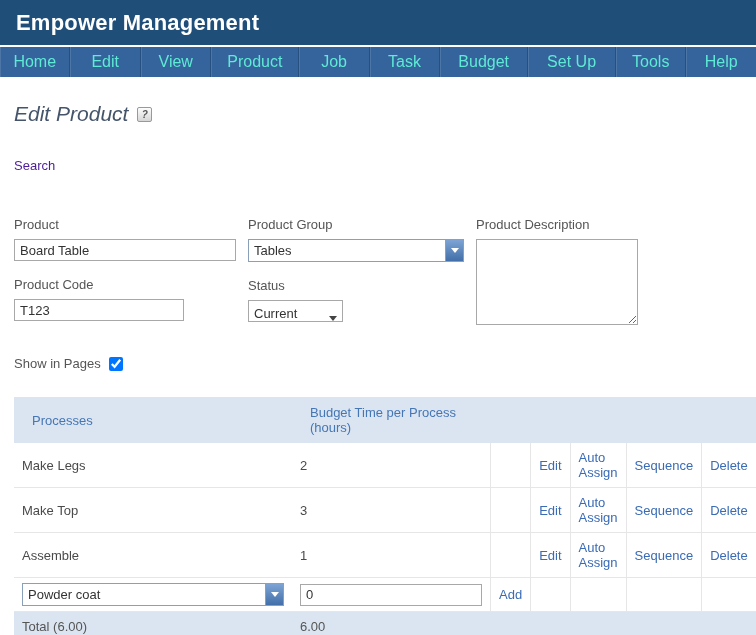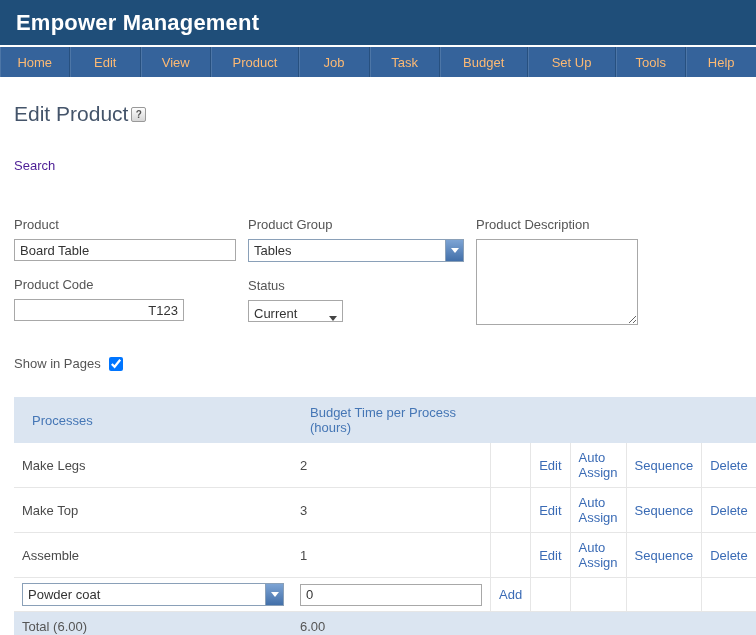--- a/index.html
+++ b/index.html
@@ -17,29 +17,29 @@
     background:#1f4e79; color:#fff; height:45px;
     display:flex; align-items:center; padding-left:16px;
     font-size:22px; font-weight:bold; letter-spacing:.2px;
   }
   
   .main-nav {
     background:#35639b; height:30px; display:flex; margin-top:2px;
   }
   .nav-item {
     flex:1; display:flex; align-items:center; justify-content:center;
-    color:#fdba74; font-size:13px; cursor:pointer;
+    color:#5eead4; font-size:16px; cursor:pointer;
     box-shadow: inset 1px 0 0 rgba(255,255,255,.12);
   }
   .nav-item + .nav-item { border-left:1px solid #27507f; }
   .nav-item.wide { flex:1.25; }
 
   
   .page-title-row {
-    margin:25px 0 0 14px; display:flex; align-items:center; gap:3px;
+    margin:25px 0 0 14px; display:flex; align-items:center; gap:9px;font-style:italic;
   }
   .page-title { font-size:21px; color:#44546a; }
   .help-icon {
     display:inline-flex; width:15px; height:15px;
     align-items:center; justify-content:center;
     background:linear-gradient(#fdfdfd,#d6d6d6);
     border:1px solid #999; border-radius:2px;
     color:#555; font-size:10px; font-weight:bold; cursor:pointer;
     flex:0 0 auto;
   }
@@ -53,21 +53,21 @@
   .form-row { display:flex; margin:44px 14px 0; align-items:flex-start; }
   .form-col1 { width:222px; margin-right:12px; }
   .form-col2 { width:216px; margin-right:12px; }
   .form-col3 { width:162px; }
   .field-label { color:#555; font-size:13px; margin-bottom:7px; }
   .field-gap { margin-top:16px; }
   .text-input {
     height:22px; border:1px solid #a8a8a8; font-family:inherit;
     font-size:13px; padding:1px 5px; color:#333; width:100%;
   }
-  .w170 { width:170px;text-align:right; }
+  .w170 { width:170px; }
   .textarea {
     width:162px; height:86px; border:1px solid #a8a8a8;
     font-family:inherit; font-size:13px; resize:both;
   }
   
   .dd {
     display:flex; align-items:stretch; height:23px;
     border:1px solid #8aa0b8; background:#fff; cursor:pointer;
   }
   .dd-text { flex:1; display:flex; align-items:center; padding:0 5px; color:#333; overflow:hidden; white-space:nowrap; }

